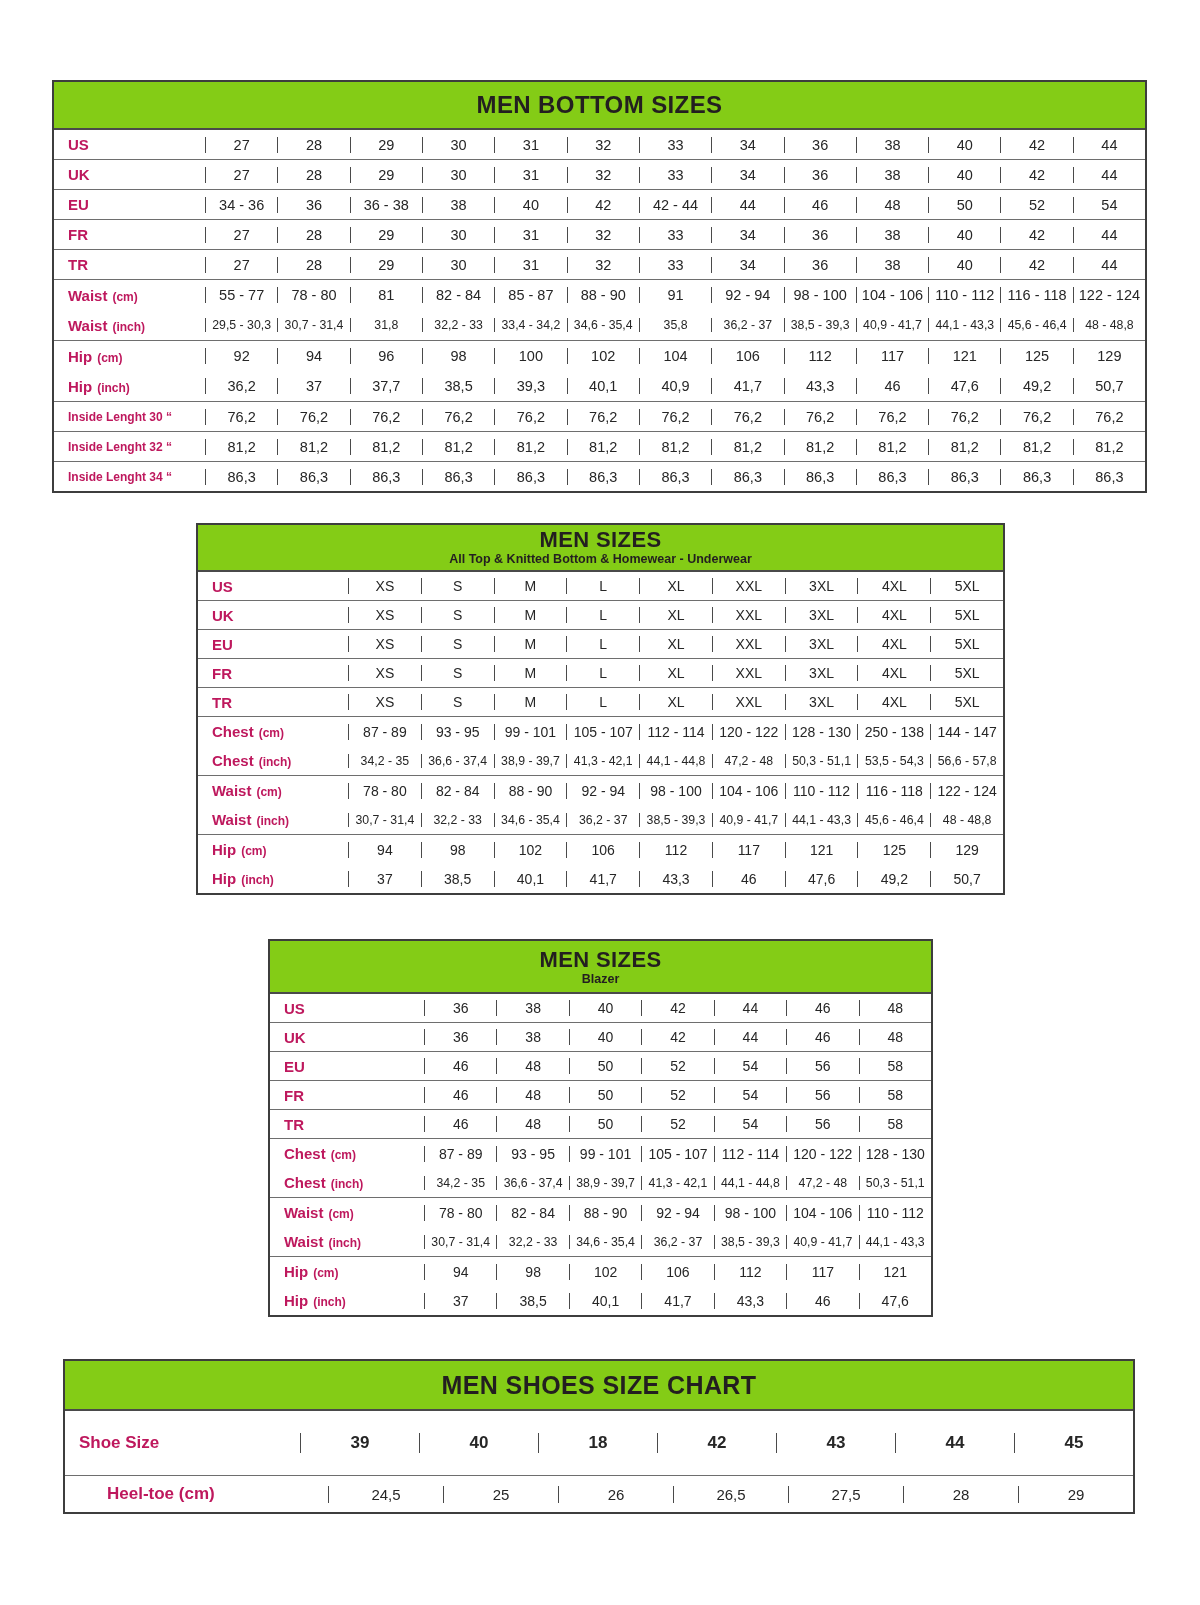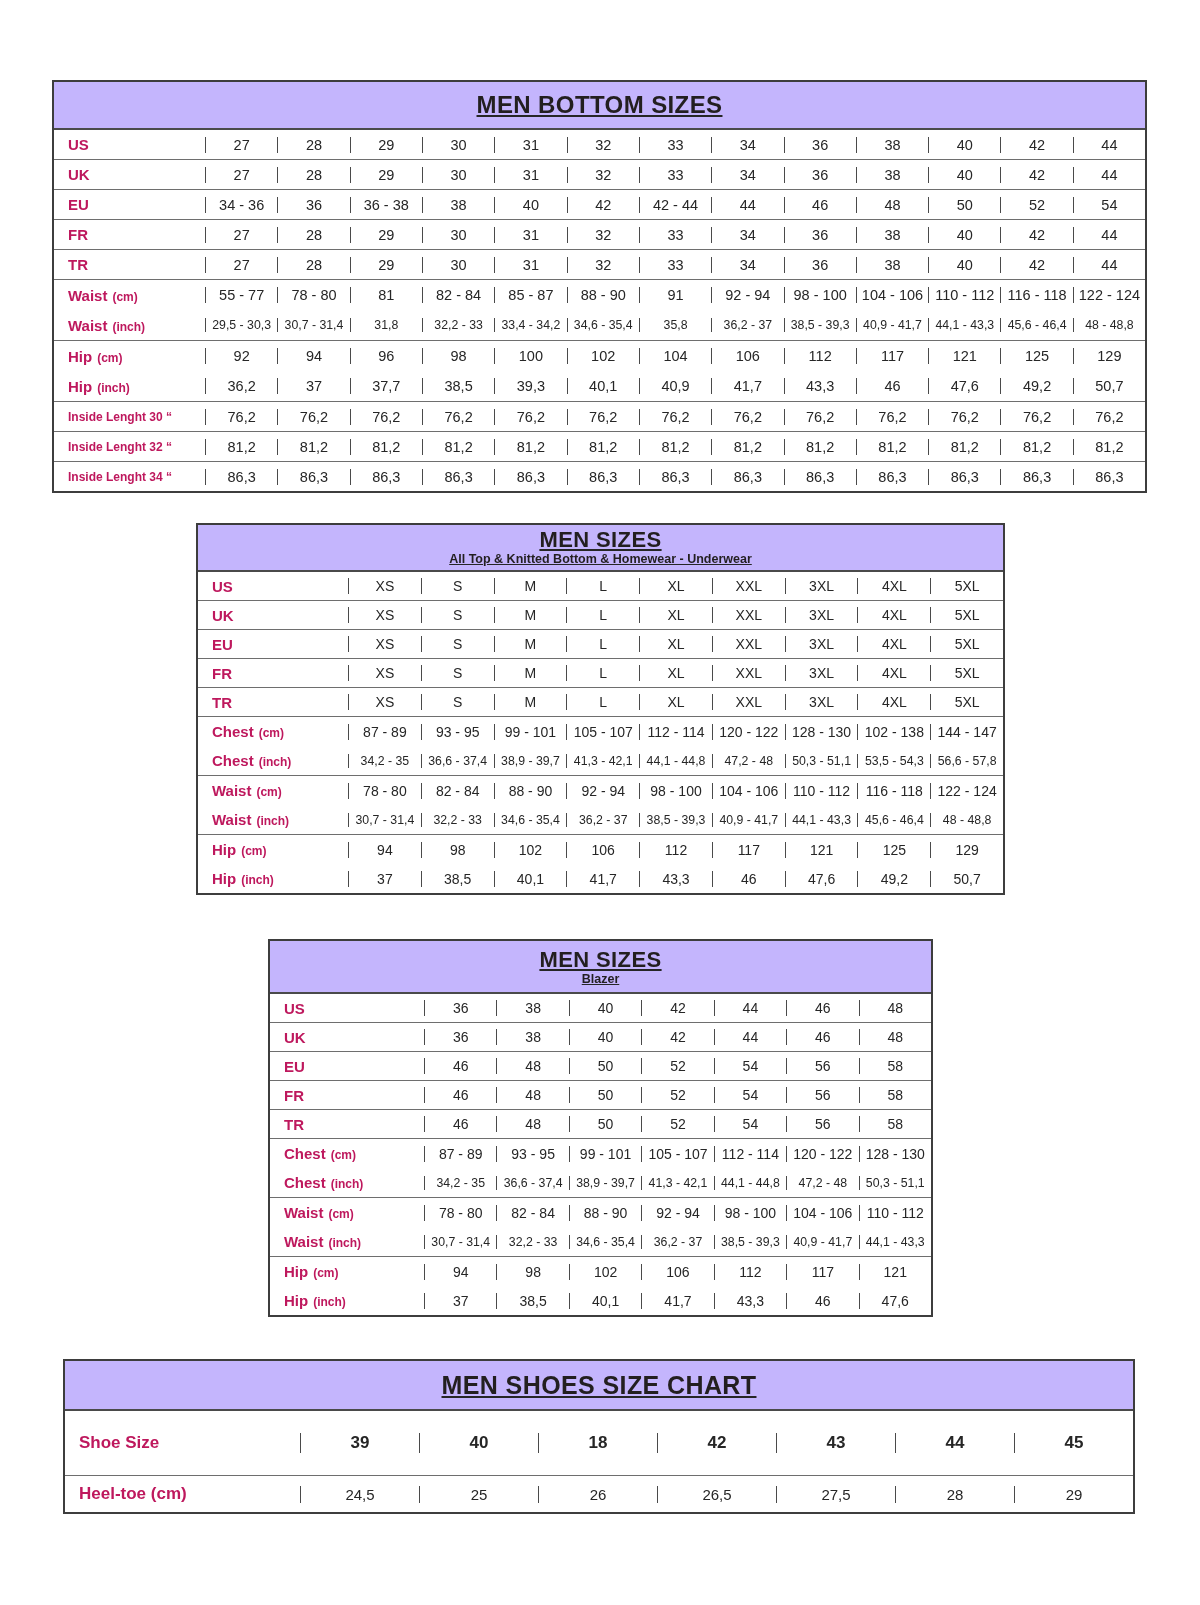--- a/index.html
+++ b/index.html
@@ -10,25 +10,24 @@
     background:#ffffff;
     font-family:"Liberation Sans","DejaVu Sans",sans-serif;
     color:#262626;
   }
   .size-table {
     position:absolute;
     background:#ffffff;
     border:2px solid #3d3d3d;
   }
   .t-header {
-    background:#c4b5fd;
+    background:#84cc16;
     border-bottom:2px solid #4a4a4a;
     display:flex; flex-direction:column; justify-content:center; align-items:center;
     text-align:center;
-    text-decoration:underline;
   }
   .t-title {
     font-weight:bold; color:#231f20; letter-spacing:0.4px;
   }
   .t-subtitle {
     font-weight:bold; color:#231f20;
   }
   .t-group { border-top:1.5px solid #6e6e6e; }
   .t-group:first-child { border-top:none; }
   .t-row { display:flex; align-items:center; white-space:nowrap; }
@@ -77,21 +76,21 @@
   #t3 .t-group.pair .t-row { height:29px; }
   #t3 .t-row.small { font-size:12.3px; }
 
   
   #t4 { left:63px; top:1359px; width:1072px; }
   #t4 .t-header { height:50px; }
   #t4 .t-title { font-size:25px; }
   #t4 .t-label { width:235px; font-size:17px; }
   #t4 .t-row { height:64px; font-size:15px; }
   #t4 .t-row.emph { font-weight:bold; font-size:17px; }
-  #t4 .t-row:not(.emph) { height:36px; }
+  #t4 .t-row:not(.emph) { height:36px;padding-left:28px; }
 </style>
 </head>
 <body>
 
 <div class="sheet">
 
   <section class="size-table" id="t1">
     <header class="t-header">
       <div class="t-title">MEN BOTTOM SIZES</div>
     </header>
@@ -431,21 +430,21 @@
               <span>Chest</span>
               <span class="unit">(cm)</span>
             </div>
             <div class="t-cell">87 - 89</div>
             <div class="t-cell">93 - 95</div>
             <div class="t-cell">99 - 101</div>
             <div class="t-cell">105 - 107</div>
             <div class="t-cell">112 - 114</div>
             <div class="t-cell">120 - 122</div>
             <div class="t-cell">128 - 130</div>
-            <div class="t-cell">102 - 138</div>
+            <div class="t-cell">250 - 138</div>
             <div class="t-cell">144 - 147</div>
           </div>
           <div class="t-row small">
             <div class="t-label">
               <span>Chest</span>
               <span class="unit">(inch)</span>
             </div>
             <div class="t-cell">34,2 - 35</div>
             <div class="t-cell">36,6 - 37,4</div>
             <div class="t-cell">38,9 - 39,7</div>

